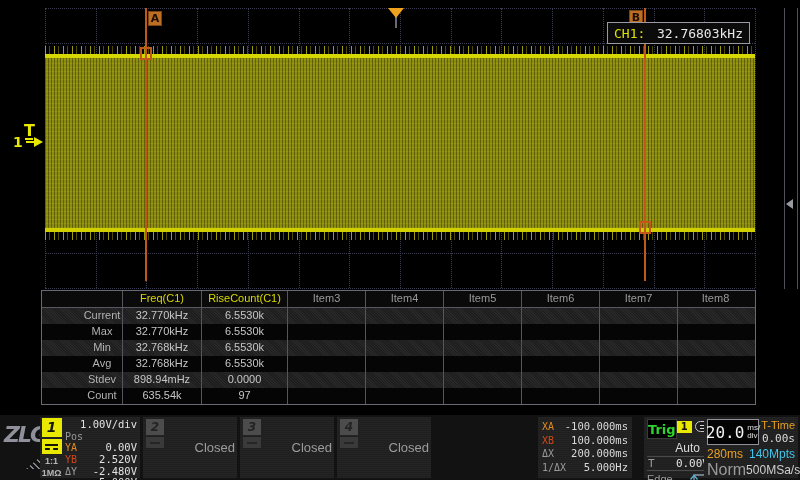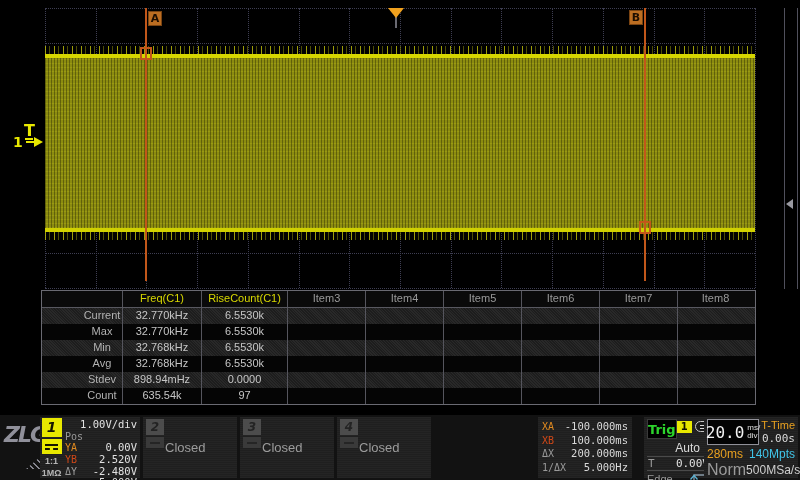--- a/index.html
+++ b/index.html
@@ -101,21 +101,21 @@
   .info-val{flex:1;text-align:right;color:#e2e2e2;}
 
   
   .chpanel{width:94px;display:flex;padding:2px;}
   #panel-ch2{left:143px;} #panel-ch3{left:240px;} #panel-ch4{left:337px;}
   .off-col{width:20px;display:flex;flex-direction:column;align-items:center;}
   .badge-off{width:18px;height:16px;background:#4c4c4c;color:#232323;
     font:bold italic 12px/16px "DejaVu Sans",sans-serif;text-align:center;}
   .badge-dash-off{width:18px;height:11px;background:#3a3a3a;margin-top:2px;position:relative;}
   .badge-dash-off i{position:absolute;left:4px;top:5px;width:10px;height:2px;background:#252525;}
-  .closed-label{flex:1;align-self:center;text-align:left;color:#9c9c9c;font-size:13px;}
+  .closed-label{flex:1;align-self:center;text-align:right;color:#9c9c9c;font-size:13px;}
 
   
   #panel-cursors{left:538px;width:94px;padding:3px 4px;font-family:"DejaVu Sans Mono",monospace;}
   .cur-row{display:flex;height:13.7px;line-height:13.7px;font-size:10.5px;justify-content:space-between;}
   .cl{width:26px;font-size:10px;color:#9a9a9a;}
   .cl.xa{color:#e08a20;} .cl.xb{color:#d04818;}
   .cv{flex:1;text-align:right;color:#dadada;}
 
   
   #panel-trig{left:644px;width:68px;padding:2px 3px;}
@@ -199,20 +199,24 @@
     <div id="trig-pos-stem"></div>
     <div id="trig-pos-marker"></div>
 
     <div id="trig-level-marker">T</div>
     <div id="ch1-ground-marker">
       <span>1</span>
       <span class="marker-tail"></span>
       <span class="marker-arrow"></span>
     </div>
 
+    <div id="ch1-readout">
+      <span class="ch">CH1:</span>
+      <span class="val">32.76803kHz</span>
+    </div>
 
     <div id="right-track"></div>
     <div id="right-track-marker"></div>
   </div>
 
   <div id="meas-table">
     <div class="mrow mhead">
         <div class="mcell"></div>
         <div class="mcell accent">Freq(C1)</div>
         <div class="mcell accent">RiseCount(C1)</div>

